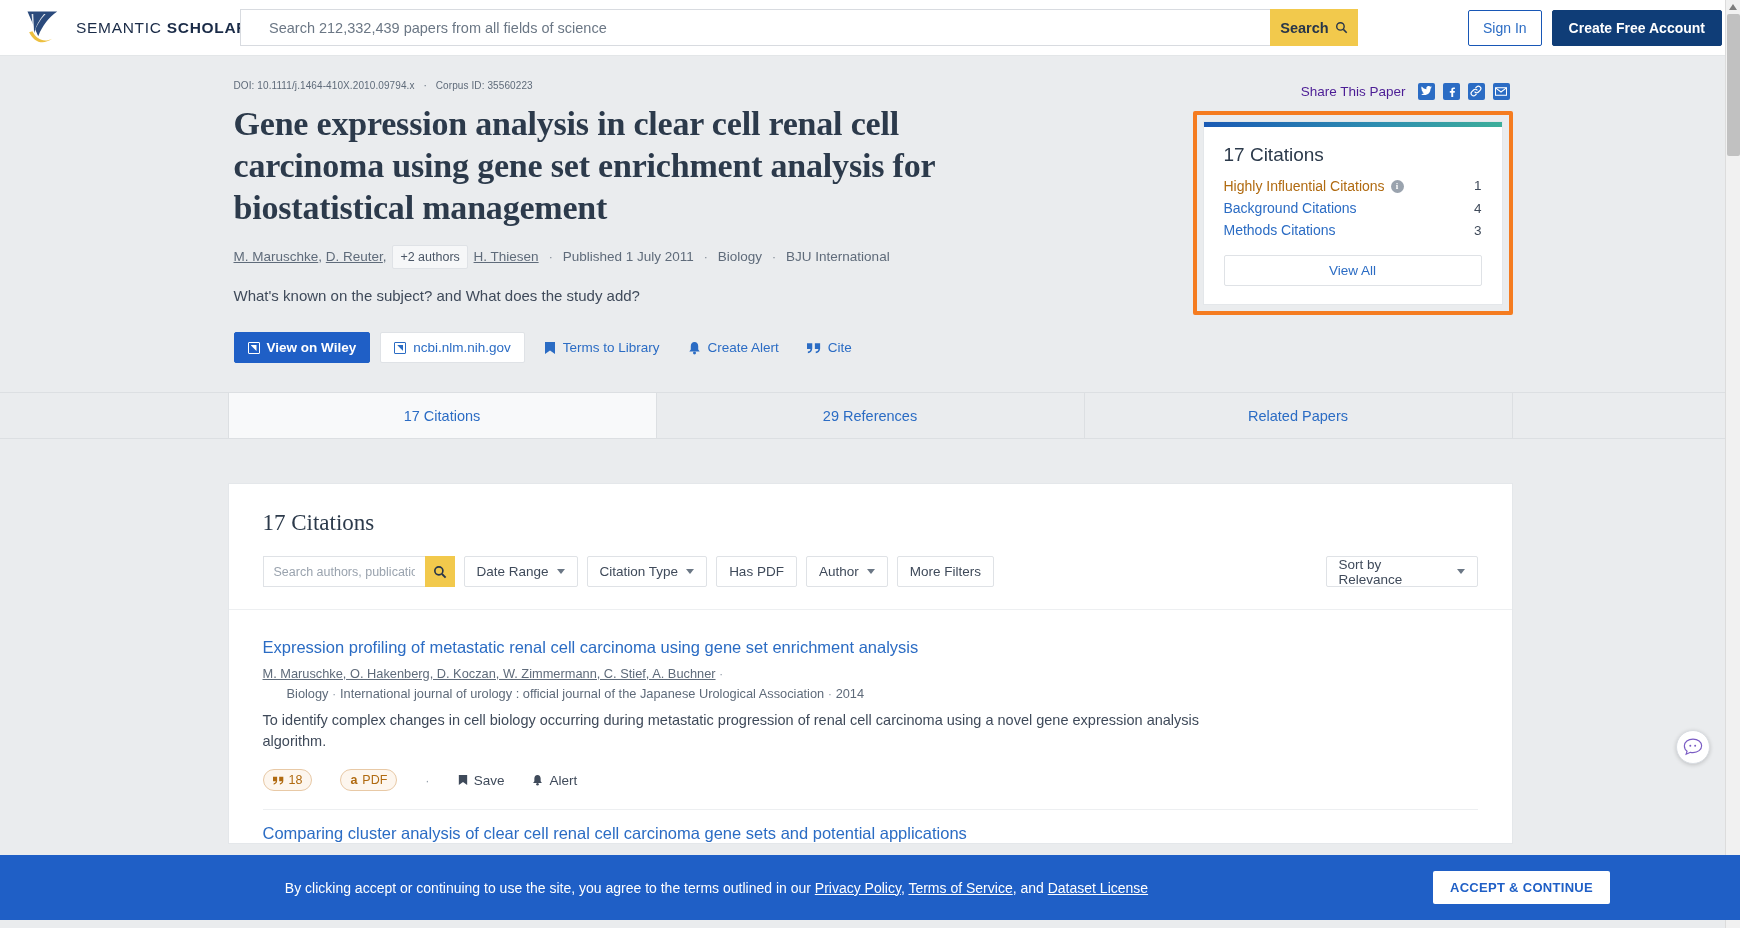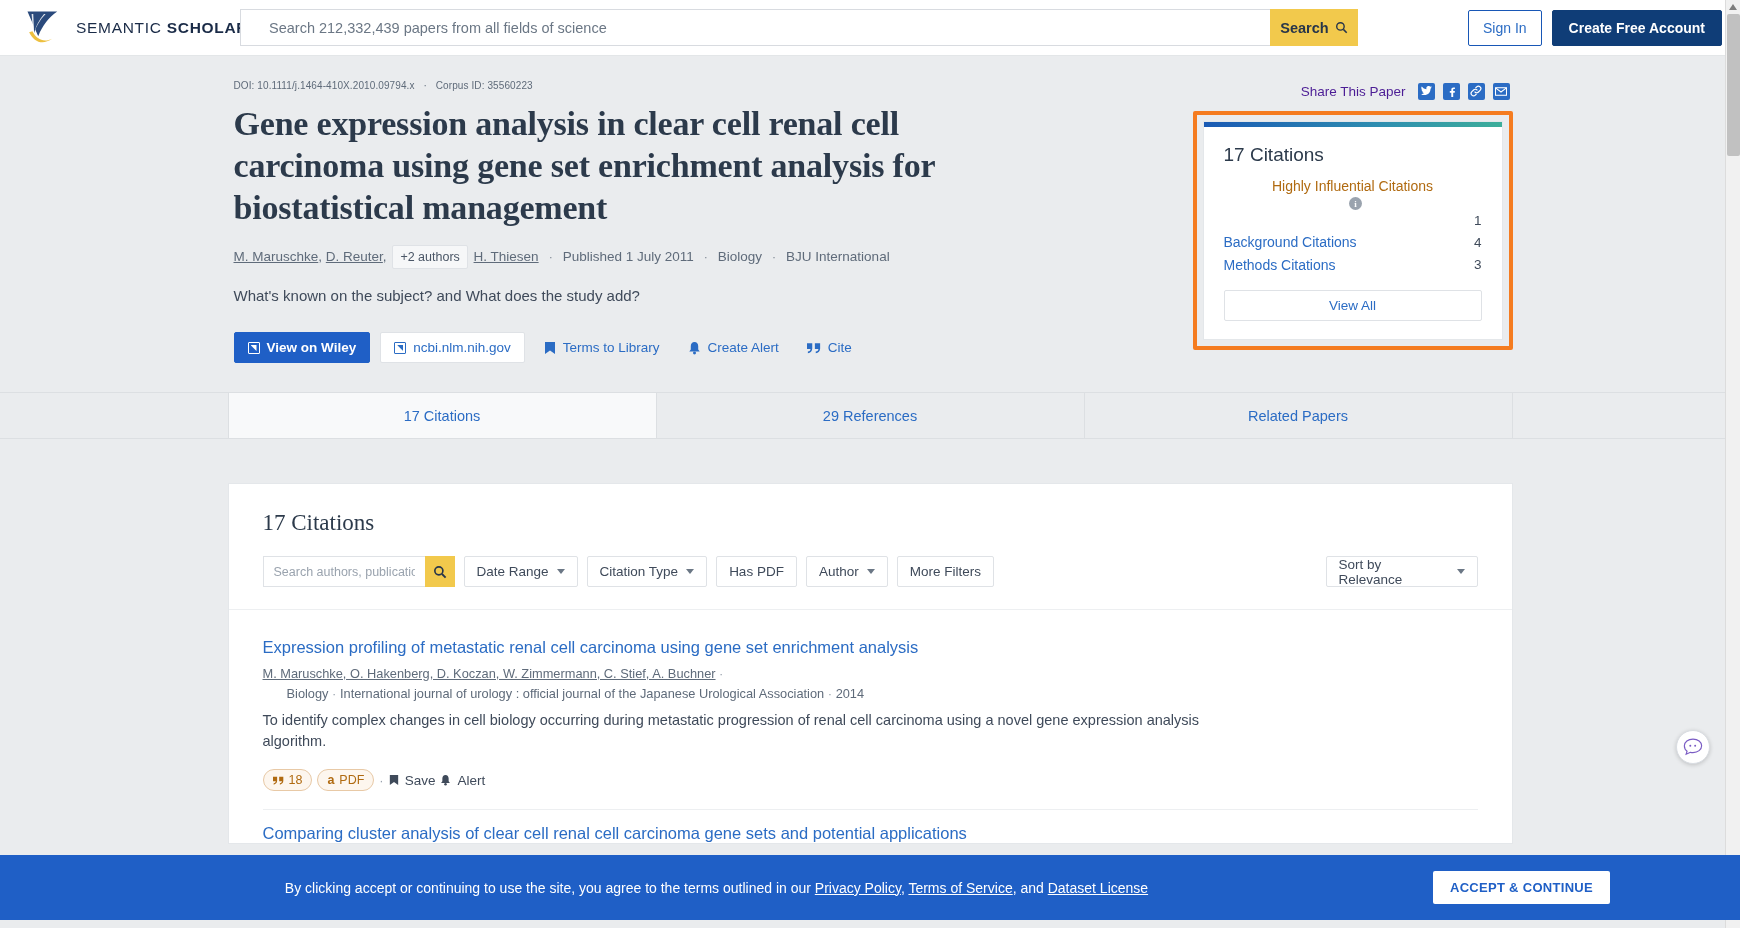--- a/index.html
+++ b/index.html
@@ -147,21 +147,21 @@
     border-radius: 2px;
   }
   .cite-card { background: #fff; border: 1px solid #e4e7ea; }
   .cite-topbar { height: 5px; background: linear-gradient(90deg,#1a5ab4 0%, #2f8fb0 60%, #3dae9a 100%); }
   .cite-body { padding: 17px 20px 18px 20px; }
   .cite-title { font-size: 19px; color: #2c3a4b; margin: 0 0 9px 0; font-weight: 400; }
   .cite-line {
     display: flex; align-items: center; font-size: 14px;
     line-height: 1.58; color: #2b6cc4;
   }
-  .cite-line.influential { color: #b06a10; flex-direction: column; }
+  .cite-line.influential { color: #b06a10; }
   .cite-line .lbl { cursor: pointer; }
   .cite-line .num { margin-left: auto; color: #3f4a5a; font-size: 13.5px; }
   .info-ico {
     display: inline-flex; align-items: center; justify-content: center;
     width: 13px; height: 13px; border-radius: 50%;
     background: #9aa3ae; color: #fff; font-size: 9px; font-weight: 700;
     margin-left: 6px; font-family: "Liberation Serif", serif; cursor: pointer;
   }
   .viewall {
     margin-top: 14px; width: 100%; height: 31px;
@@ -205,21 +205,21 @@
   .caret { width: 0; height: 0; border-left: 4px solid transparent; border-right: 4px solid transparent; border-top: 5px solid #6b7785; }
   .sort-chip { margin-left: auto; width: 152px; justify-content: space-between; }
 
   
   .result { padding: 26px 34px 0 34px; }
   .r-title { font-size: 16.5px; color: #2b6cc4; line-height: 1.35; cursor: pointer; }
   .r-authors { font-size: 12.8px; color: #5f6b7a; margin-top: 7px; }
   .r-authors a { color: #5f6b7a; text-decoration: underline; }
   .r-venue { font-size: 12.8px; color: #5f6b7a; margin-top: 5px; margin-left: 24px; }
   .r-abstract { font-size: 14.5px; color: #3f4a5a; line-height: 1.5; margin-top: 9px; max-width: 1000px; }
-  .r-actions { display: flex; align-items: center; gap: 5px; margin-top: 16px; padding-bottom: 18px; border-bottom: 1px solid #edeff1; }
+  .r-actions { display: flex; align-items: center; gap: 28px; margin-top: 16px; padding-bottom: 18px; border-bottom: 1px solid #edeff1; }
   .pill {
     height: 22px; padding: 0 9px; border-radius: 11px;
     border: 1px solid #e8c9a6; background: #fdf6ee; color: #b06a10;
     font-size: 12.5px; display: flex; align-items: center; gap: 5px; cursor: pointer;
   }
   .pill.pdf { border-color: #e8c9a6; }
   .dotsep { color: #9aa3ae; font-size: 13px; }
   .mini-action { font-size: 13.5px; color: #3f4a5a; display: flex; align-items: center; gap: 6px; cursor: pointer; }
   .r-next { padding: 14px 34px 0 34px; font-size: 16.5px; color: #2b6cc4; }
 

